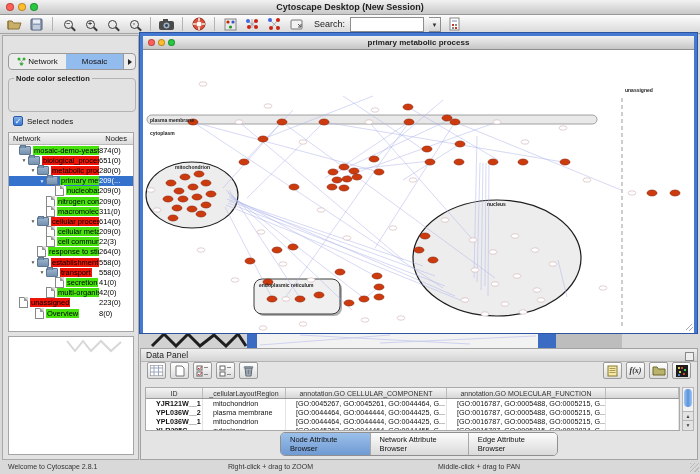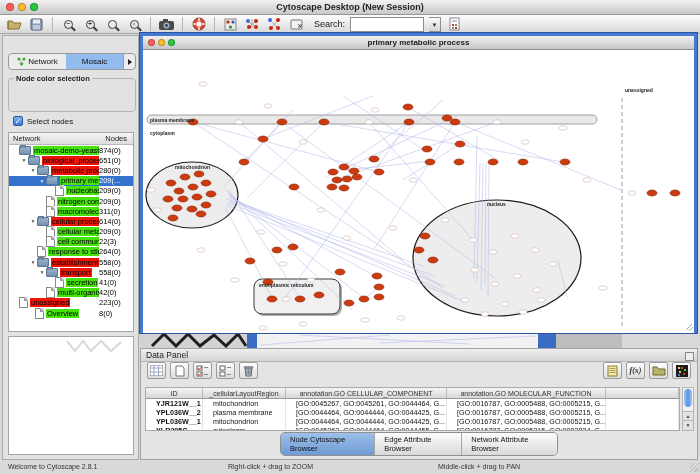--- a/index.html
+++ b/index.html
@@ -665,23 +665,23 @@
           </tr>
         </tbody>
     </table>
   </div>
   <div class="dp-scroll">
     <div class="dp-thumb"></div>
     <div class="dp-sb-btn up">▲</div>
     <div class="dp-sb-btn dn">▼</div>
   </div>
   <div class="dp-tabs">
-    <span class="dp-tab active">Node Cytoscape Browser</span>
+    <span class="dp-tab active">Node Attribute Browser</span>
+    <span class="dp-tab">Network Attribute Browser</span>
     <span class="dp-tab">Edge Attribute Browser</span>
-    <span class="dp-tab">Network Attribute Browser</span>
   </div>
 </div>
 
 <div class="status-bar">
   <span class="st1">Welcome to Cytoscape 2.8.1</span>
   <span class="st2">Right-click + drag to ZOOM</span>
   <span class="st3">Middle-click + drag to PAN</span>
   <span class="grip"></span>
 </div>
 

